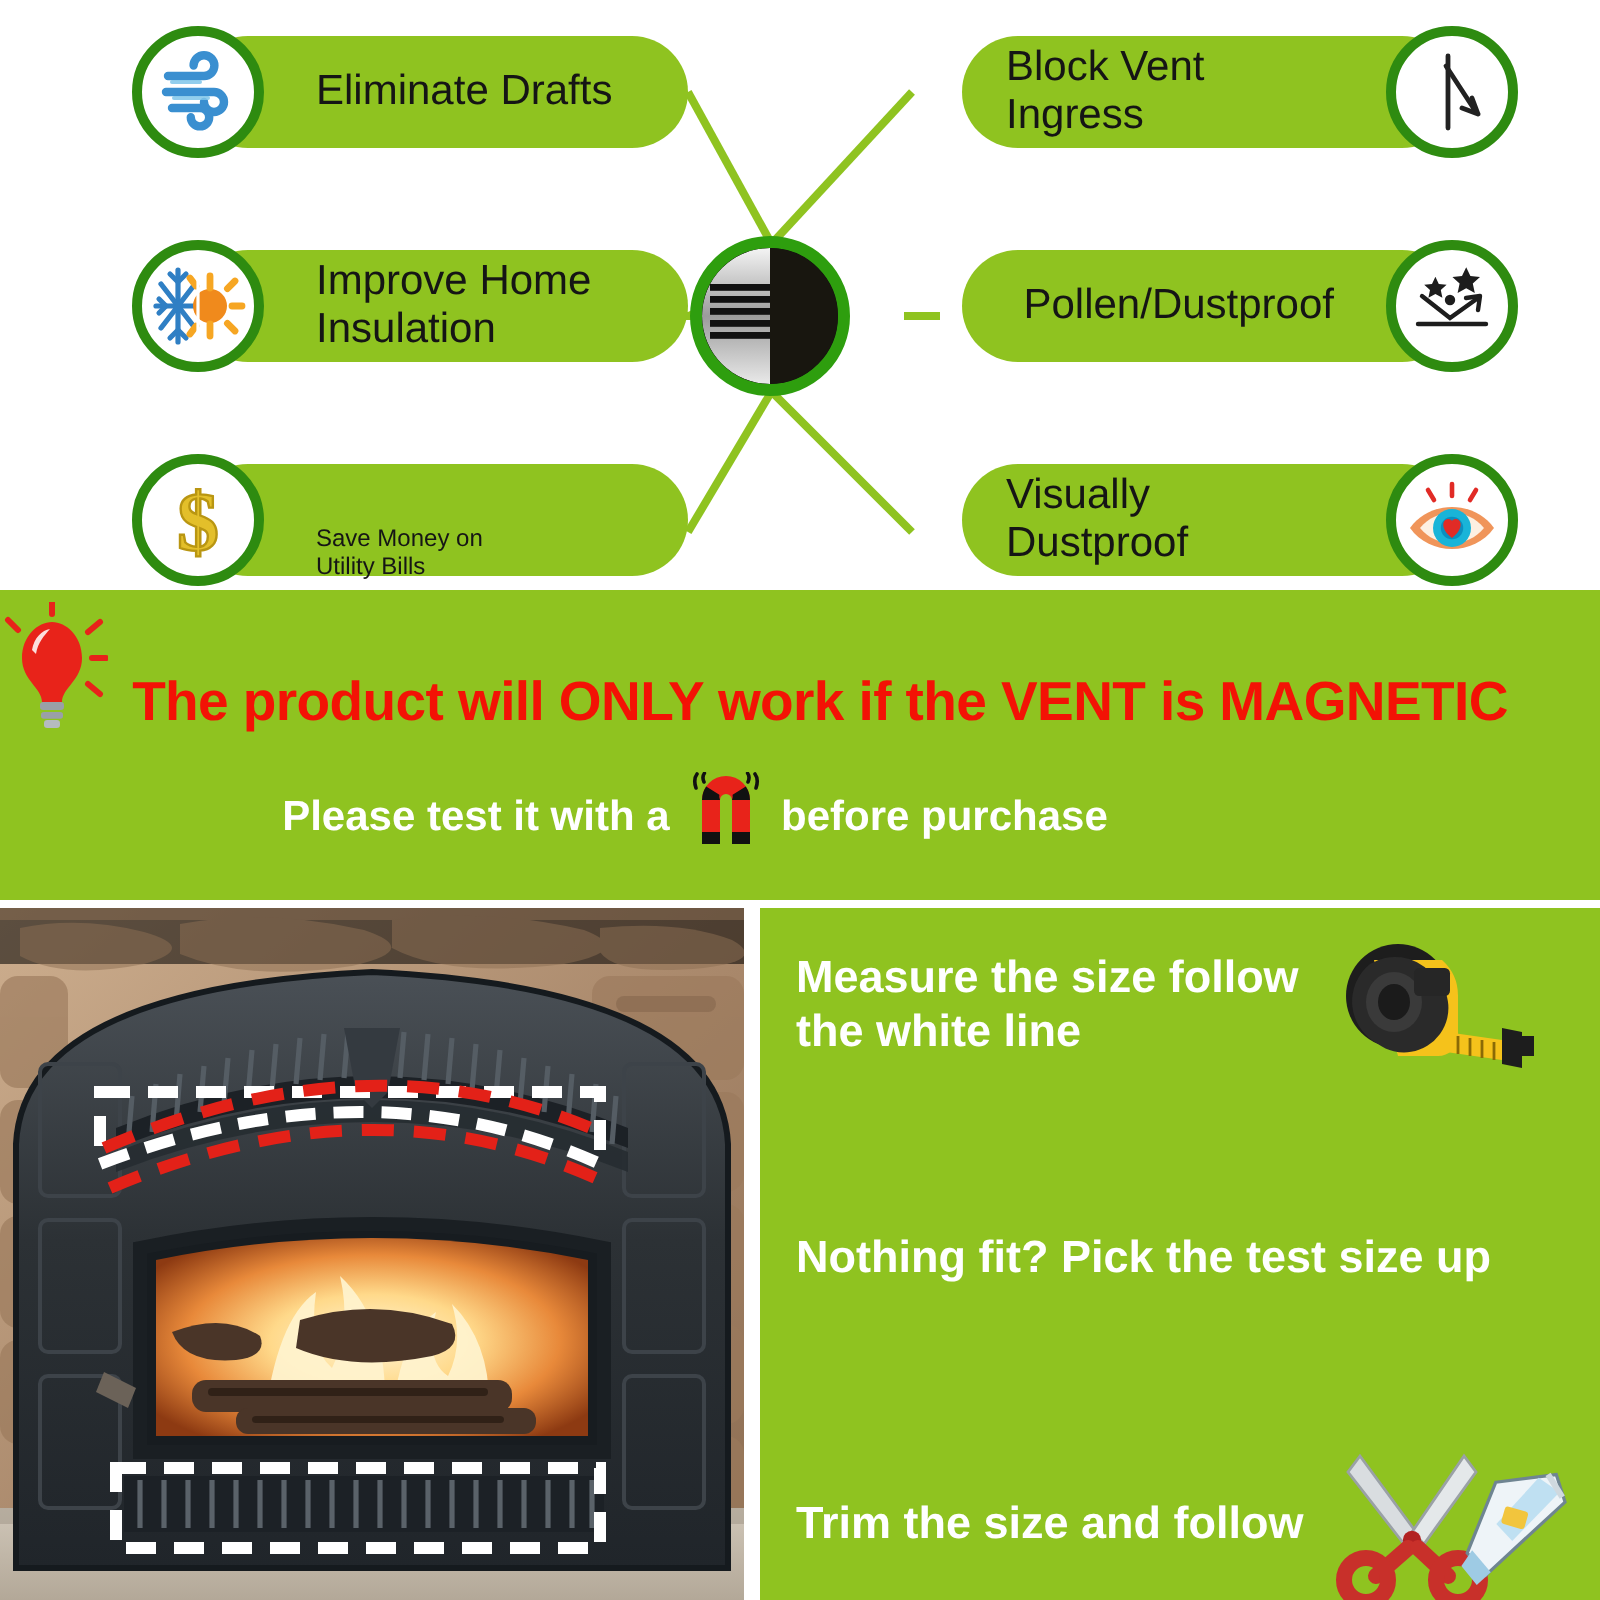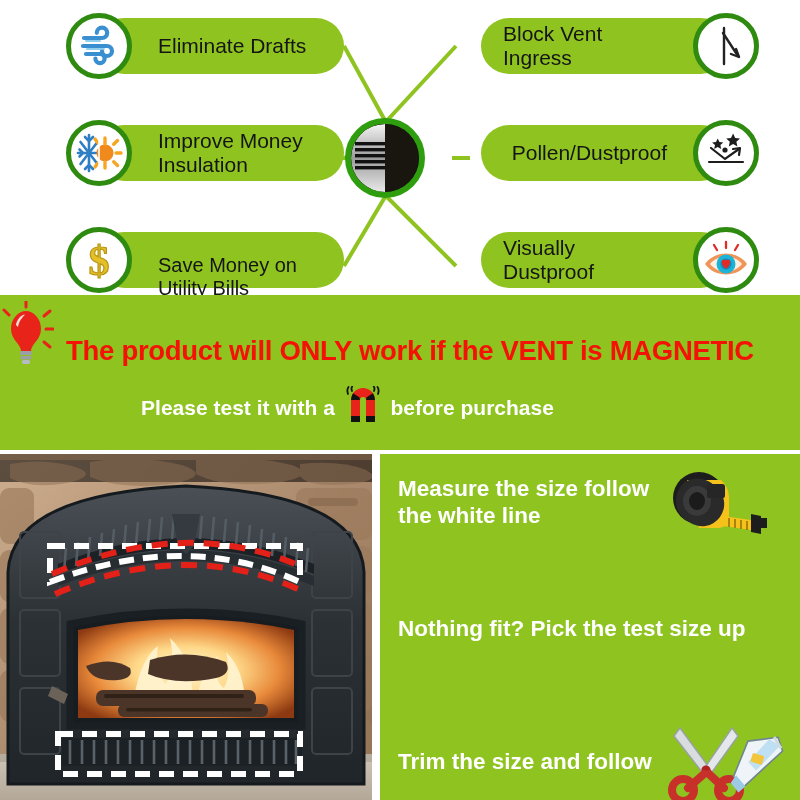--- a/index.html
+++ b/index.html
@@ -24,21 +24,21 @@
   }
   .pill.left  { left:96px;  width:248px; }
   .pill.right { left:481px; width:248px; justify-content:flex-end; }
 
   .pill-label {
     font-size:21px; color:#151515; line-height:1.12;
     font-family:"Liberation Sans", sans-serif;
   }
   .pill.left  .pill-label { padding-left:62px; padding-right:8px; }
   .pill.right .pill-label { padding-left:22px; padding-right:62px; }
-  .pill.two-line .pill-label { font-size:20px;margin-top:33px; }
+  .pill.two-line .pill-label { font-size:12px;margin-top:33px; }
 
   .badge {
     position:absolute; width:66px; height:66px; border-radius:50%;
     background:#ffffff; border:5px solid #2e8b10;
     display:flex; align-items:center; justify-content:center;
     overflow:hidden;
   }
   .pill.left  .badge { left:-30px; top:-5px; }
   .pill.right .badge { right:-30px; top:-5px; }
   .badge svg { display:block; }
@@ -151,21 +151,21 @@
               <path d="M30 33 V39"></path>
             <path d="M41 24 H46"></path>
             <path d="M38.7 15.3 L42.5 11.5"></path>
               <path d="M38.7 32.7 L42.5 36.5"></path>
             <path d="M23 14 L20 10"></path>
               <path d="M23 34 L20 38"></path>
           </g>
           <path d="M24 5 V43" stroke="#ffffff" stroke-width="1.6"></path>
         </svg>
       </div>
-      <div class="pill-label">Improve Money Insulation</div>
+      <div class="pill-label">Improve Home Insulation</div>
     </div>
 
     <div class="pill left two-line" style="top:232px;">
       <div class="badge">
         <svg width="44" height="46" viewBox="0 0 44 46">
           <text x="22" y="38" text-anchor="middle" font-family="Liberation Serif, serif" font-size="42" font-weight="bold" fill="#e3bf2a" stroke="#b99612" stroke-width="1.2">$</text>
         </svg>
       </div>
       <div class="pill-label" style="white-space:pre-line;">Save Money on
 Utility Bills</div>

